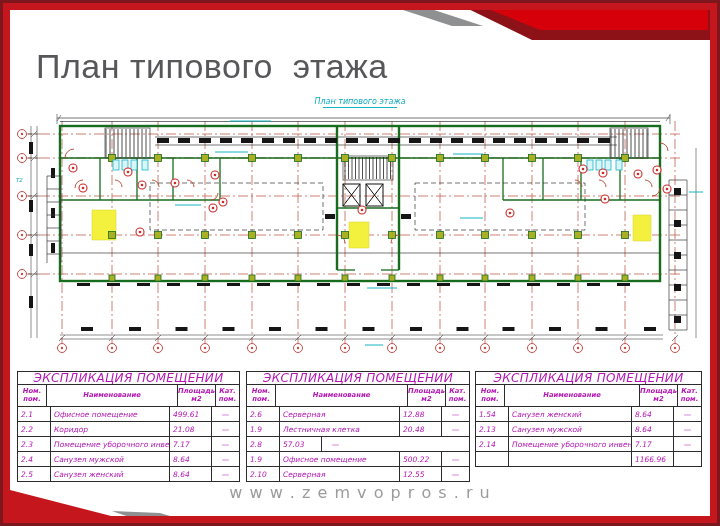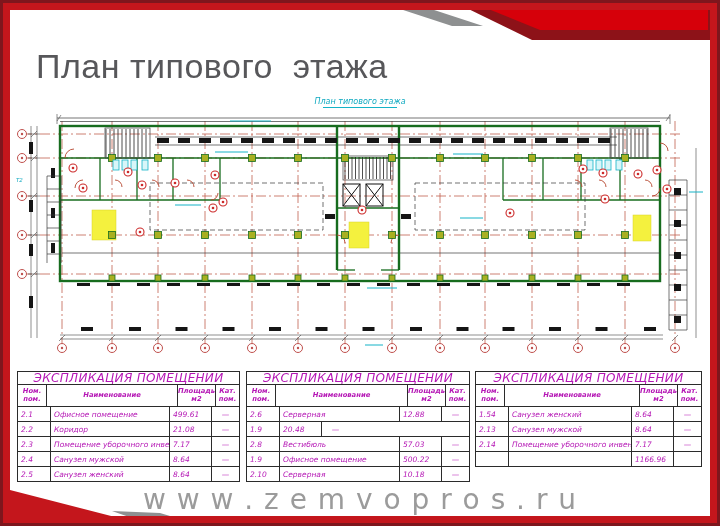--- a/index.html
+++ b/index.html
@@ -45,21 +45,21 @@
   .t-row{display:flex;border-bottom:1px solid #2b2b2b;height:14px;}
   .t-row:last-child{border-bottom:none;}
   .t-row.t-head{height:21px;}
   .t-cell{border-right:1px solid #2b2b2b;display:flex;align-items:center;padding:0 3px;
     font-size:7.5px;font-style:italic;overflow:hidden;white-space:nowrap;}
   .c0{width:26px}.c1{flex:1}.c2{width:35px}.c3{width:21px;border-right:none;justify-content:center}
   .t-head .t-cell{white-space:normal;text-align:center;justify-content:center;
     line-height:1.05;font-size:6.8px;padding:0 1px;font-weight:bold;}
   
   .watermark{position:absolute;left:0;right:0;top:483px;text-align:center;z-index:3;
-    font-size:28px;color:#9b9b9b;letter-spacing:1px;white-space:pre;}
+    font-size:16px;color:#9b9b9b;letter-spacing:1px;white-space:pre;}
 </style>
 </head>
 <body>
 
 <div class="slide">
 
   <h1 class="slide-title">План типового  этажа</h1>
 
   <svg class="plan" viewBox="0 0 690 280">
     <g id="g-grid">
@@ -503,39 +503,39 @@
         <div class="t-cell c3">Кат. пом.</div>
       </div>
       <div class="t-row">
         <div class="t-cell c0">2.6</div>
         <div class="t-cell c1">Серверная</div>
         <div class="t-cell c2">12.88</div>
         <div class="t-cell c3">—</div>
       </div>
       <div class="t-row">
         <div class="t-cell c0">1.9</div>
+        <div class="t-cell c1">Лестничная клетка</div>
         <div class="t-cell c2">20.48</div>
         <div class="t-cell c3">—</div>
       </div>
       <div class="t-row">
         <div class="t-cell c0">2.8</div>
-        <div class="t-cell c1">Вестибюль</div>
         <div class="t-cell c2">57.03</div>
         <div class="t-cell c3">—</div>
       </div>
       <div class="t-row">
         <div class="t-cell c0">1.9</div>
         <div class="t-cell c1">Офисное помещение</div>
         <div class="t-cell c2">500.22</div>
         <div class="t-cell c3">—</div>
       </div>
       <div class="t-row">
         <div class="t-cell c0">2.10</div>
         <div class="t-cell c1">Серверная</div>
-        <div class="t-cell c2">10.18</div>
+        <div class="t-cell c2">12.55</div>
         <div class="t-cell c3">—</div>
       </div>
     </div>
   <div class="expl-table t3">
       <div class="t-title">ЭКСПЛИКАЦИЯ ПОМЕЩЕНИЙ</div>
       <div class="t-row t-head">
         <div class="t-cell c0">Ном. пом.</div>
         <div class="t-cell c1">Наименование</div>
         <div class="t-cell c2">Площадь м2</div>
         <div class="t-cell c3">Кат. пом.</div>

